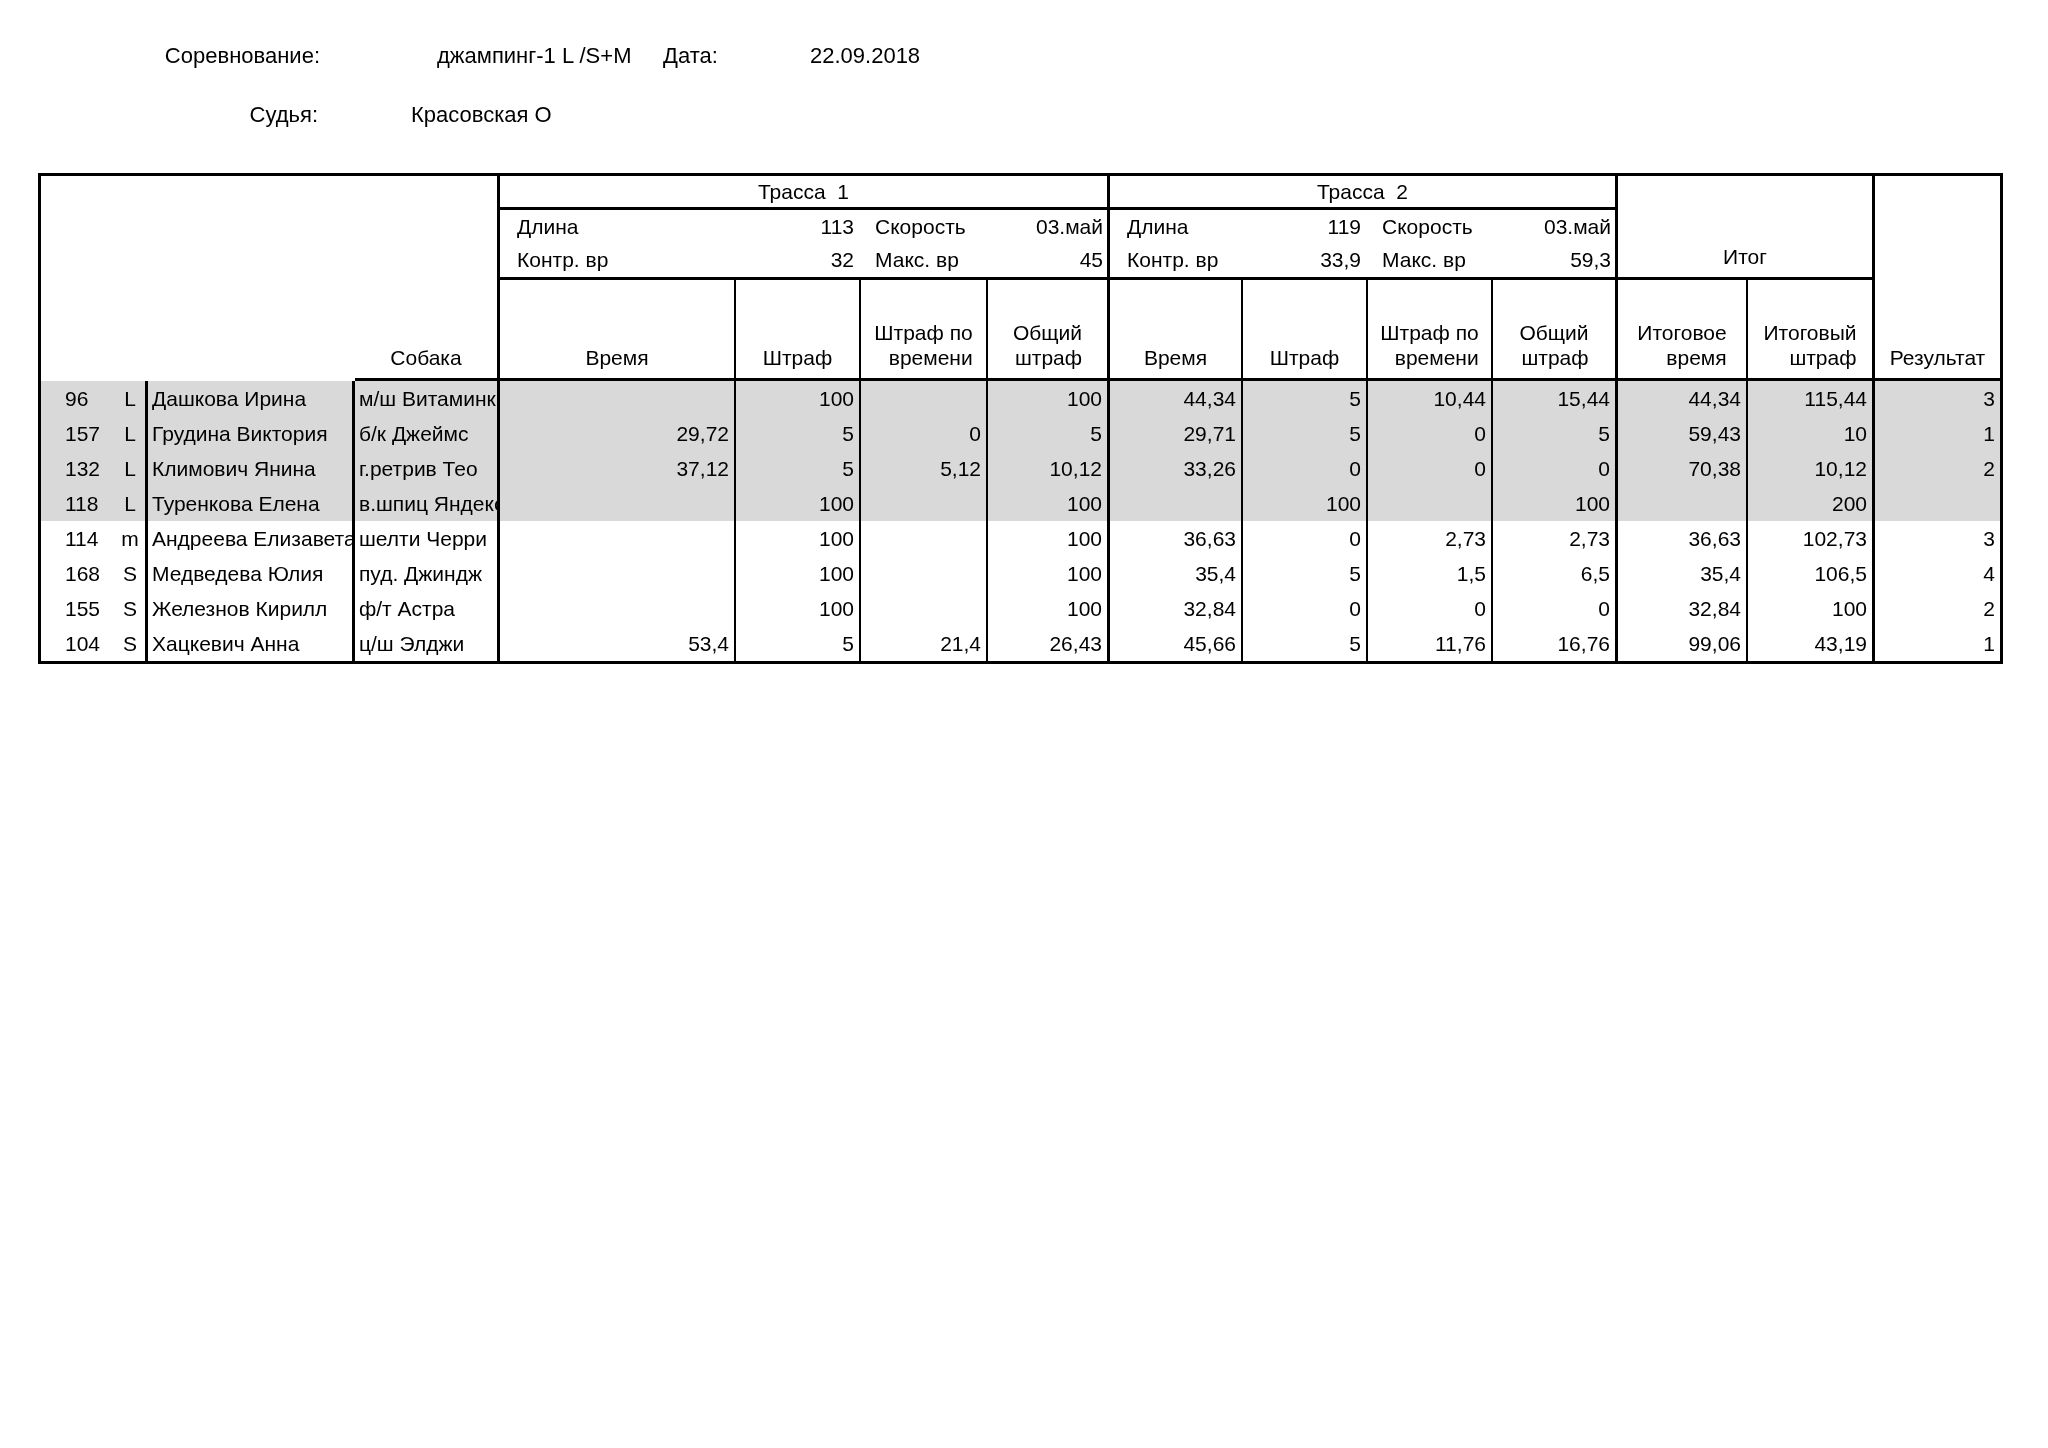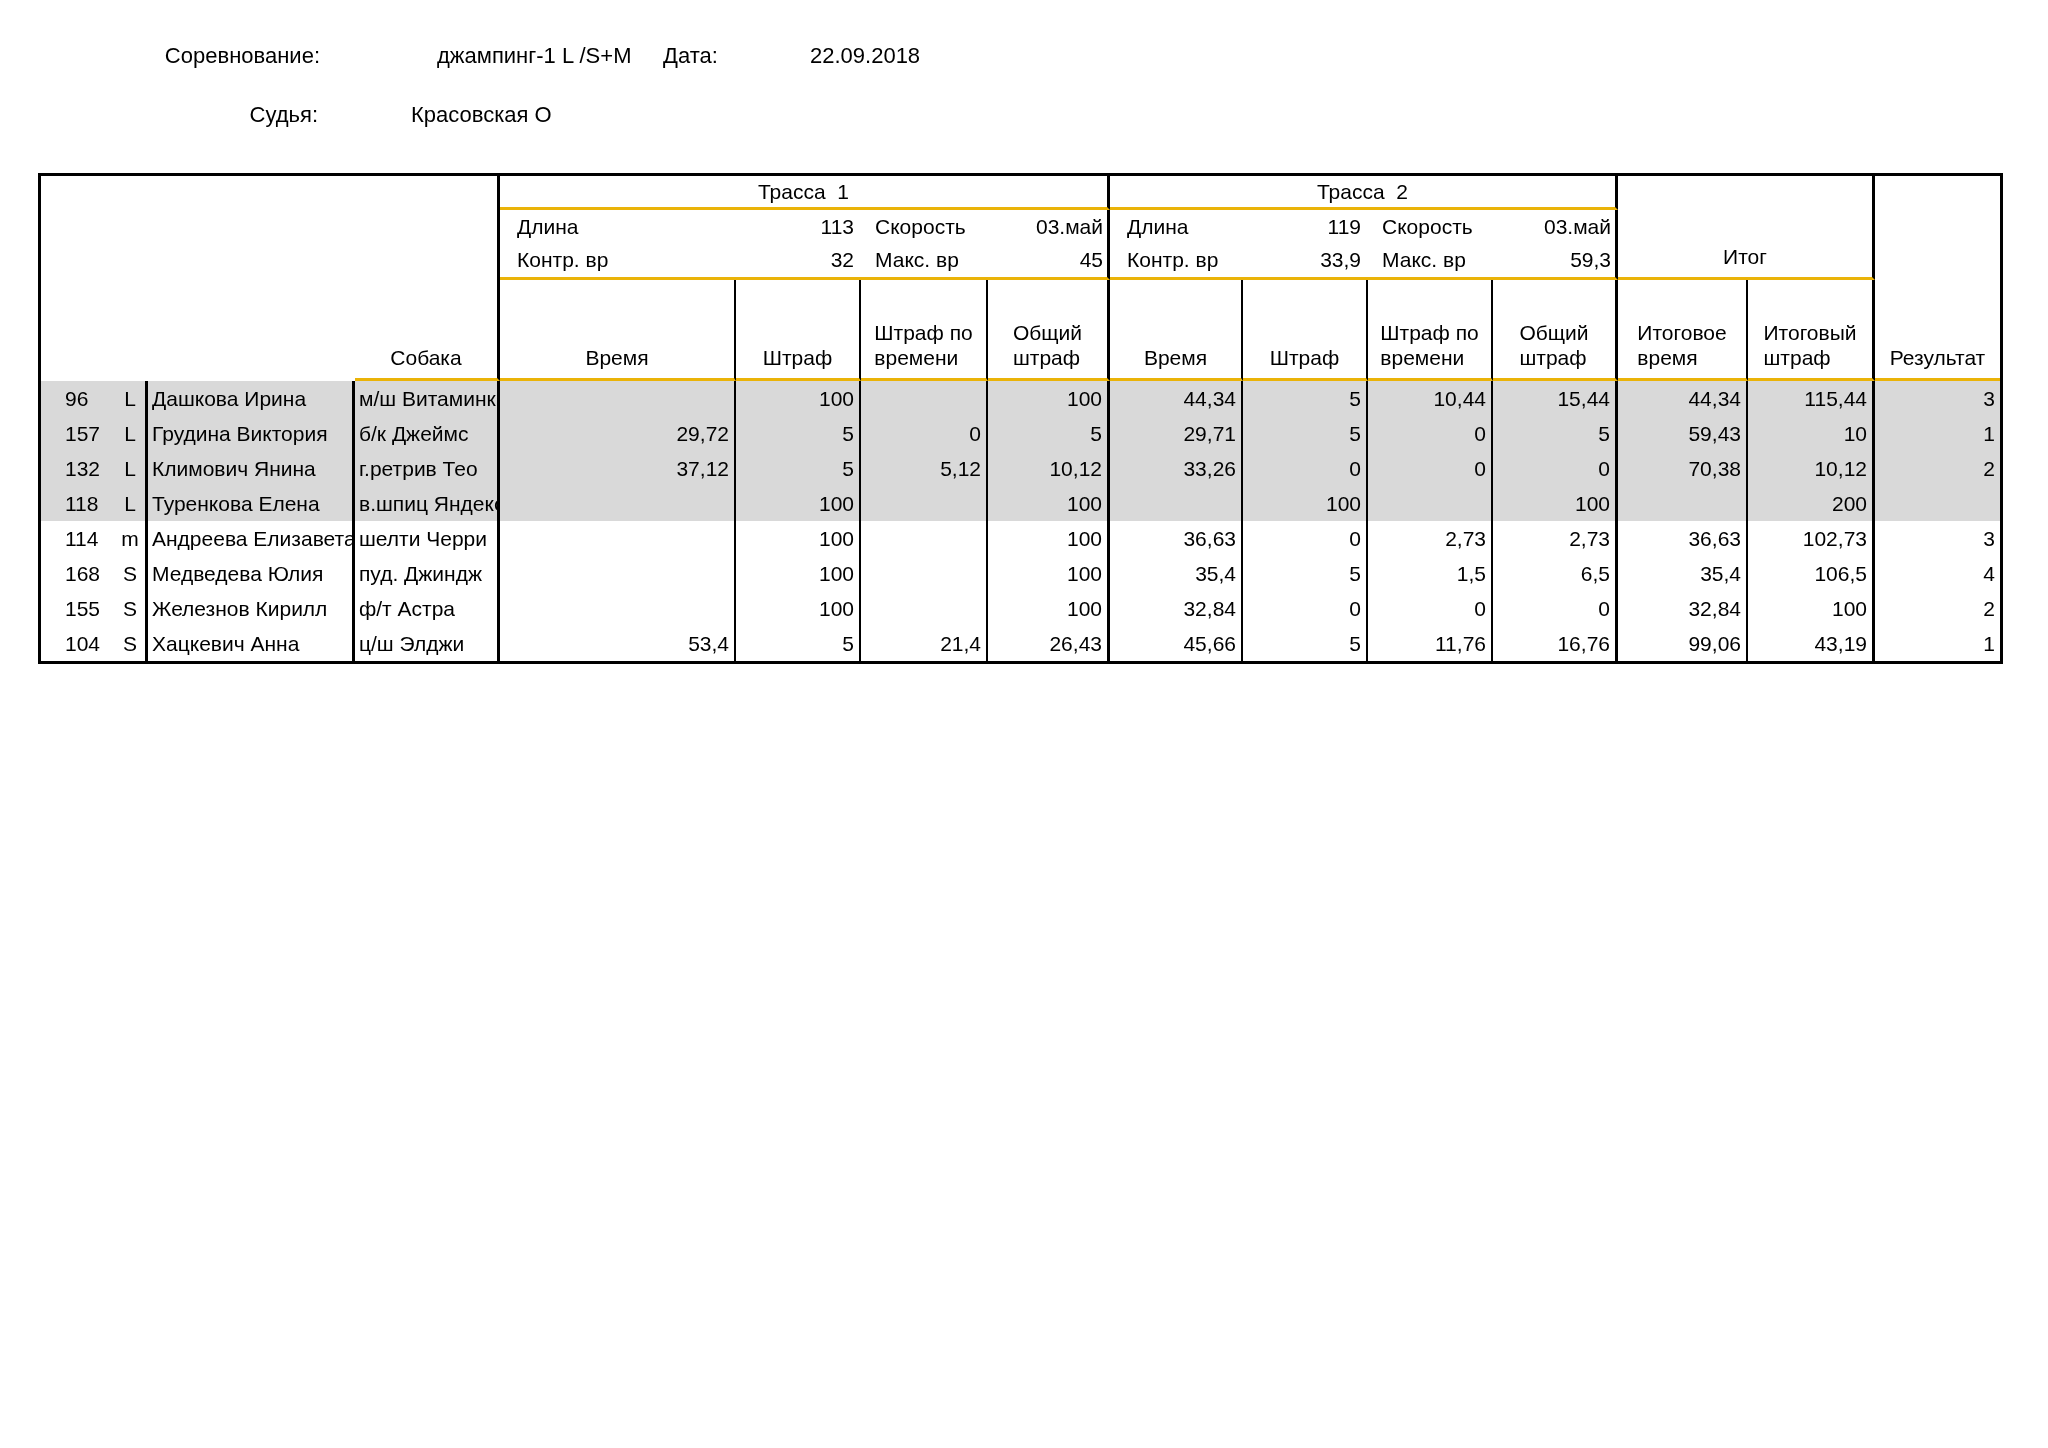--- a/index.html
+++ b/index.html
@@ -14,23 +14,23 @@
     grid-template-columns:107px 207px 145px 236px 125px 127px 122px 133px 125px 125px 125px 130px 127px 125px;
     grid-template-rows:34px 70px 101px repeat(8,35px);
     border:3px solid #000;
     font-size:21px;
   }
   .c{display:flex;align-items:center;overflow:hidden;box-sizing:border-box;}
   .num{justify-content:flex-end;padding-right:5px;}
   .txt{padding-left:4px;white-space:nowrap;}
   .br2{border-right:2px solid #000;}
   .br3{border-right:3px solid #000;}
-  .bb3{border-bottom:3px solid #eab308;}
+  .bb3{border-bottom:3px solid #000000;}
   .head{flex-direction:column;justify-content:flex-end;align-items:center;
-        text-align:left;padding-bottom:7px;line-height:1.22;white-space:pre-line;}
+        text-align:right;padding-bottom:7px;line-height:1.22;white-space:pre-line;}
   .title{justify-content:center;white-space:pre;}
   .shade{background:#d9d9d9;}
   .catc{padding:0;}
   .cnum{flex:1;padding-left:24px;}
   .clet{width:30px;text-align:center;}
   .info{display:flex;flex-direction:column;box-sizing:border-box;}
   .iline{flex:1;display:grid;align-items:center;}
   .i1{grid-template-columns:233px 125px 127px 122px;}
   .i2{grid-template-columns:130px 125px 125px 125px;}
   .il{padding-left:17px;white-space:nowrap;}

